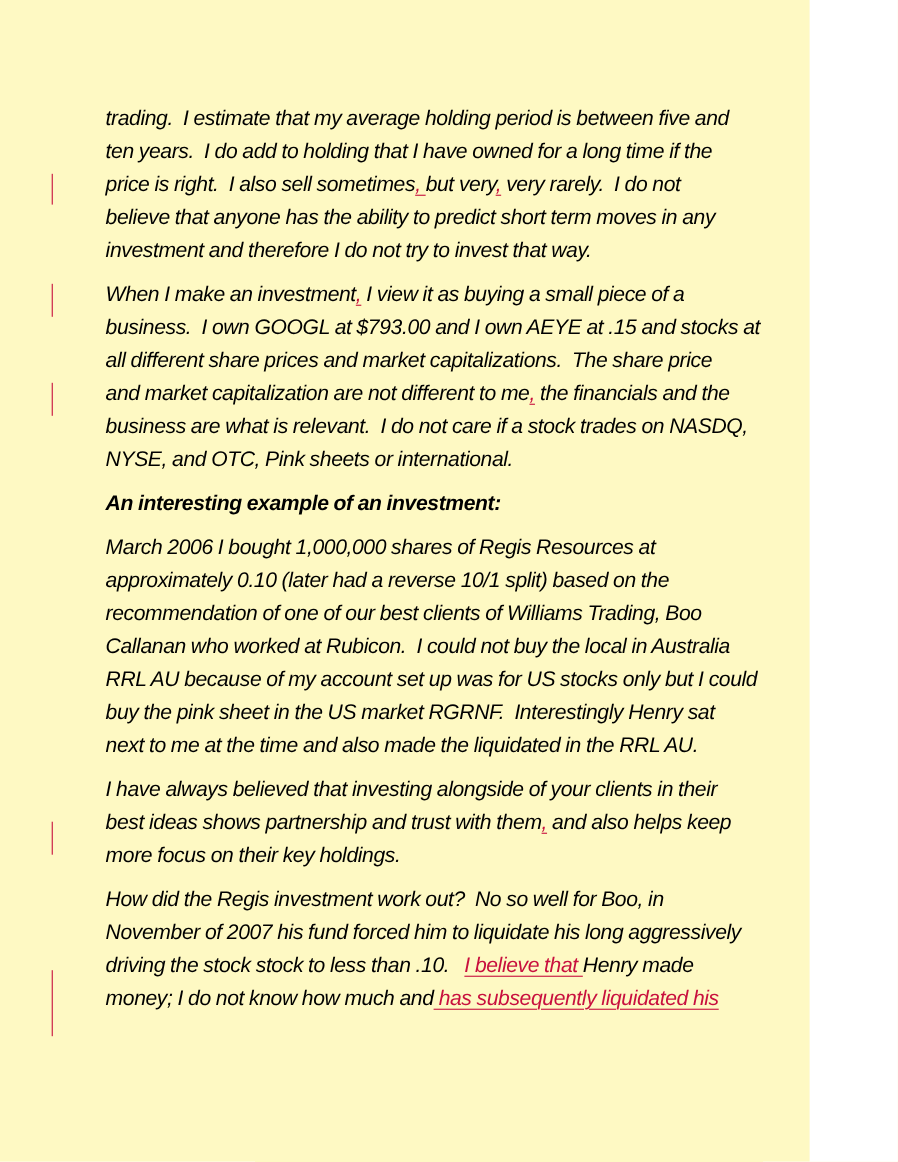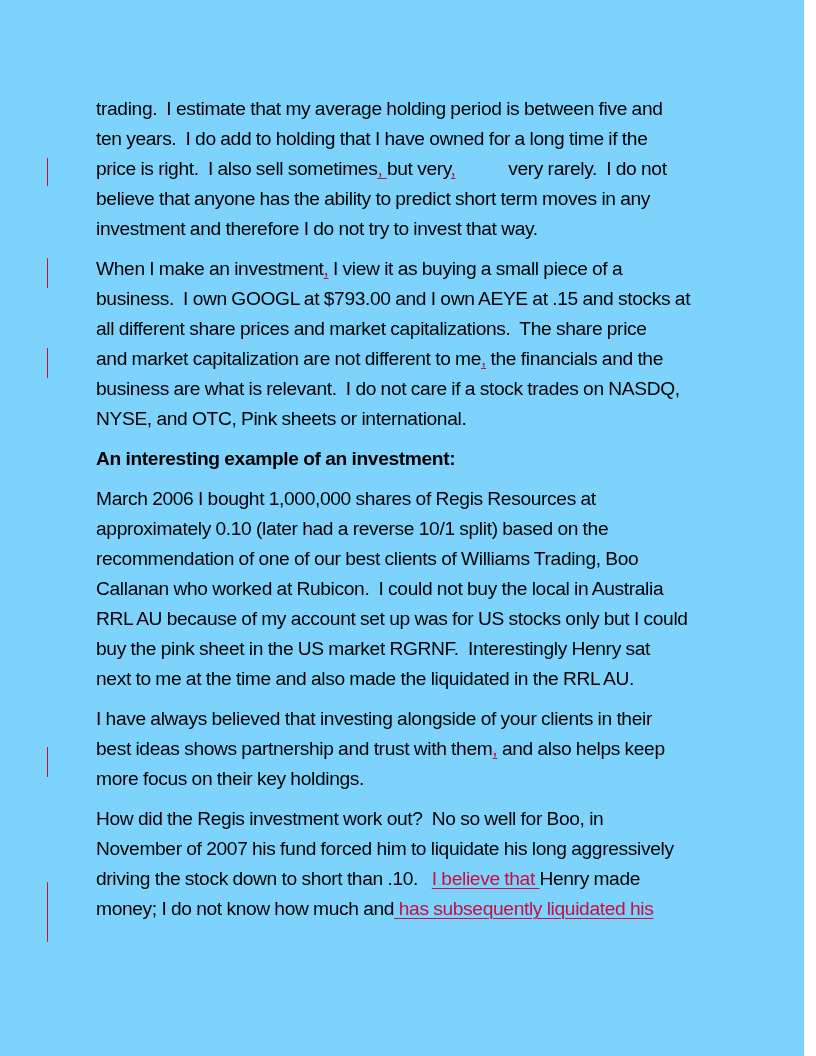--- a/index.html
+++ b/index.html
@@ -11,22 +11,23 @@
       width: 816px;
       height: 1056px;
       position: relative;
       overflow: hidden;
       font-family: "Liberation Sans", "DejaVu Sans", sans-serif;
       color: #000000;
     }
     .page {
       position: absolute;
       left: 0; top: 0;
-      width: 804px; height: 1056px;
-      background: #7dd3fc;
+      width: 736px; height: 1056px;
+      background: #fef9c3;
+      font-style: italic;
     }
     .body-text {
       position: absolute;
       left: 96px;
       top: 94px;
       width: 640px;
       font-size: 19.2px;
       line-height: 30px;
       letter-spacing: -0.35px;
       word-spacing: -0.4px;
@@ -57,21 +58,21 @@
     }
   </style>
 </head>
 <body>
 
 <div class="page">
   <div class="body-text" id="body-text">
       <div class="para">
         <span class="line"><span style="white-space: pre;">trading.  I estimate that my average holding period is between five and</span></span>
         <span class="line"><span style="white-space: pre;">ten years.  I do add to holding that I have owned for a long time if the</span></span>
-        <span class="line"><span style="white-space: pre;">price is right.  I also sell sometimes</span><span class="ins" style="white-space: pre; color: rgb(200, 16, 62);">, </span><span style="white-space: pre;">but very</span><span class="ins" style="white-space: pre; color: rgb(200, 16, 62);">,</span><span style="white-space: pre; margin-left: 48px;"> very rarely.  I do not</span></span>
+        <span class="line"><span style="white-space: pre;">price is right.  I also sell sometimes</span><span class="ins" style="white-space: pre; color: rgb(200, 16, 62);">, </span><span style="white-space: pre;">but very</span><span class="ins" style="white-space: pre; color: rgb(200, 16, 62);">,</span><span style="white-space: pre;"> very rarely.  I do not</span></span>
         <span class="line"><span style="white-space: pre; margin-top: 17px;">believe that anyone has the ability to predict short term moves in any</span></span>
         <span class="line"><span style="white-space: pre;">investment and therefore I do not try to invest that way.</span></span>
       </div>
       <div class="para">
         <span class="line"><span style="white-space: pre;">When I make an investment</span><span class="ins" style="white-space: pre; color: rgb(200, 16, 62);">,</span><span style="white-space: pre;"> I view it as buying a small piece of a</span></span>
         <span class="line"><span style="white-space: pre;">business.  I own GOOGL at $793.00 and I own AEYE at .15 and stocks at</span></span>
         <span class="line"><span style="white-space: pre;">all different share prices and market capitalizations.  The share price</span></span>
         <span class="line"><span style="white-space: pre;">and market capitalization are not different to me</span><span class="ins" style="white-space: pre; color: rgb(200, 16, 62);">,</span><span style="white-space: pre;"> the financials and the</span></span>
         <span class="line"><span style="white-space: pre; text-align: center;">business are what is relevant.  I do not care if a stock trades on NASDQ,</span></span>
         <span class="line"><span style="white-space: pre;">NYSE, and OTC, Pink sheets or international.</span></span>
@@ -89,21 +90,21 @@
         <span class="line"><span style="white-space: pre;">next to me at the time and also made the liquidated in the RRL AU.</span></span>
       </div>
       <div class="para">
         <span class="line"><span style="white-space: pre;">I have always believed that investing alongside of your clients in their</span></span>
         <span class="line"><span style="white-space: pre;">best ideas shows partnership and trust with them</span><span class="ins" style="white-space: pre; color: rgb(200, 16, 62);">,</span><span style="white-space: pre;"> and also helps keep</span></span>
         <span class="line"><span style="white-space: pre;">more focus on their key holdings.</span></span>
       </div>
       <div class="para">
         <span class="line"><span style="white-space: pre;">How did the Regis investment work out?  No so well for Boo, in</span></span>
         <span class="line"><span style="white-space: pre;">November of 2007 his fund forced him to liquidate his long aggressively</span></span>
-        <span class="line"><span style="white-space: pre;">driving the stock down to short than .10.   </span><span class="ins" style="white-space: pre; color: rgb(200, 16, 62);">I believe that </span><span style="white-space: pre;">Henry made</span></span>
+        <span class="line"><span style="white-space: pre;">driving the stock stock to less than .10.   </span><span class="ins" style="white-space: pre; color: rgb(200, 16, 62);">I believe that </span><span style="white-space: pre;">Henry made</span></span>
         <span class="line"><span style="white-space: pre;">money; I do not know how much and</span><span class="ins" style="white-space: pre; color: rgb(200, 16, 62);"> has subsequently liquidated his</span></span>
       </div>
     </div>
 
   <div class="change-bar" style="top: 158px; height: 28px; background: rgb(200, 16, 62);"></div>
   <div class="change-bar" style="top: 258px; height: 30px; background: rgb(200, 16, 62);"></div>
   <div class="change-bar" style="top: 348px; height: 30px; background: rgb(200, 16, 62);"></div>
   <div class="change-bar" style="top: 747px; height: 30px; background: rgb(200, 16, 62);"></div>
   <div class="change-bar" style="top: 882px; height: 60px; background: rgb(200, 16, 62);"></div>
 </div>

